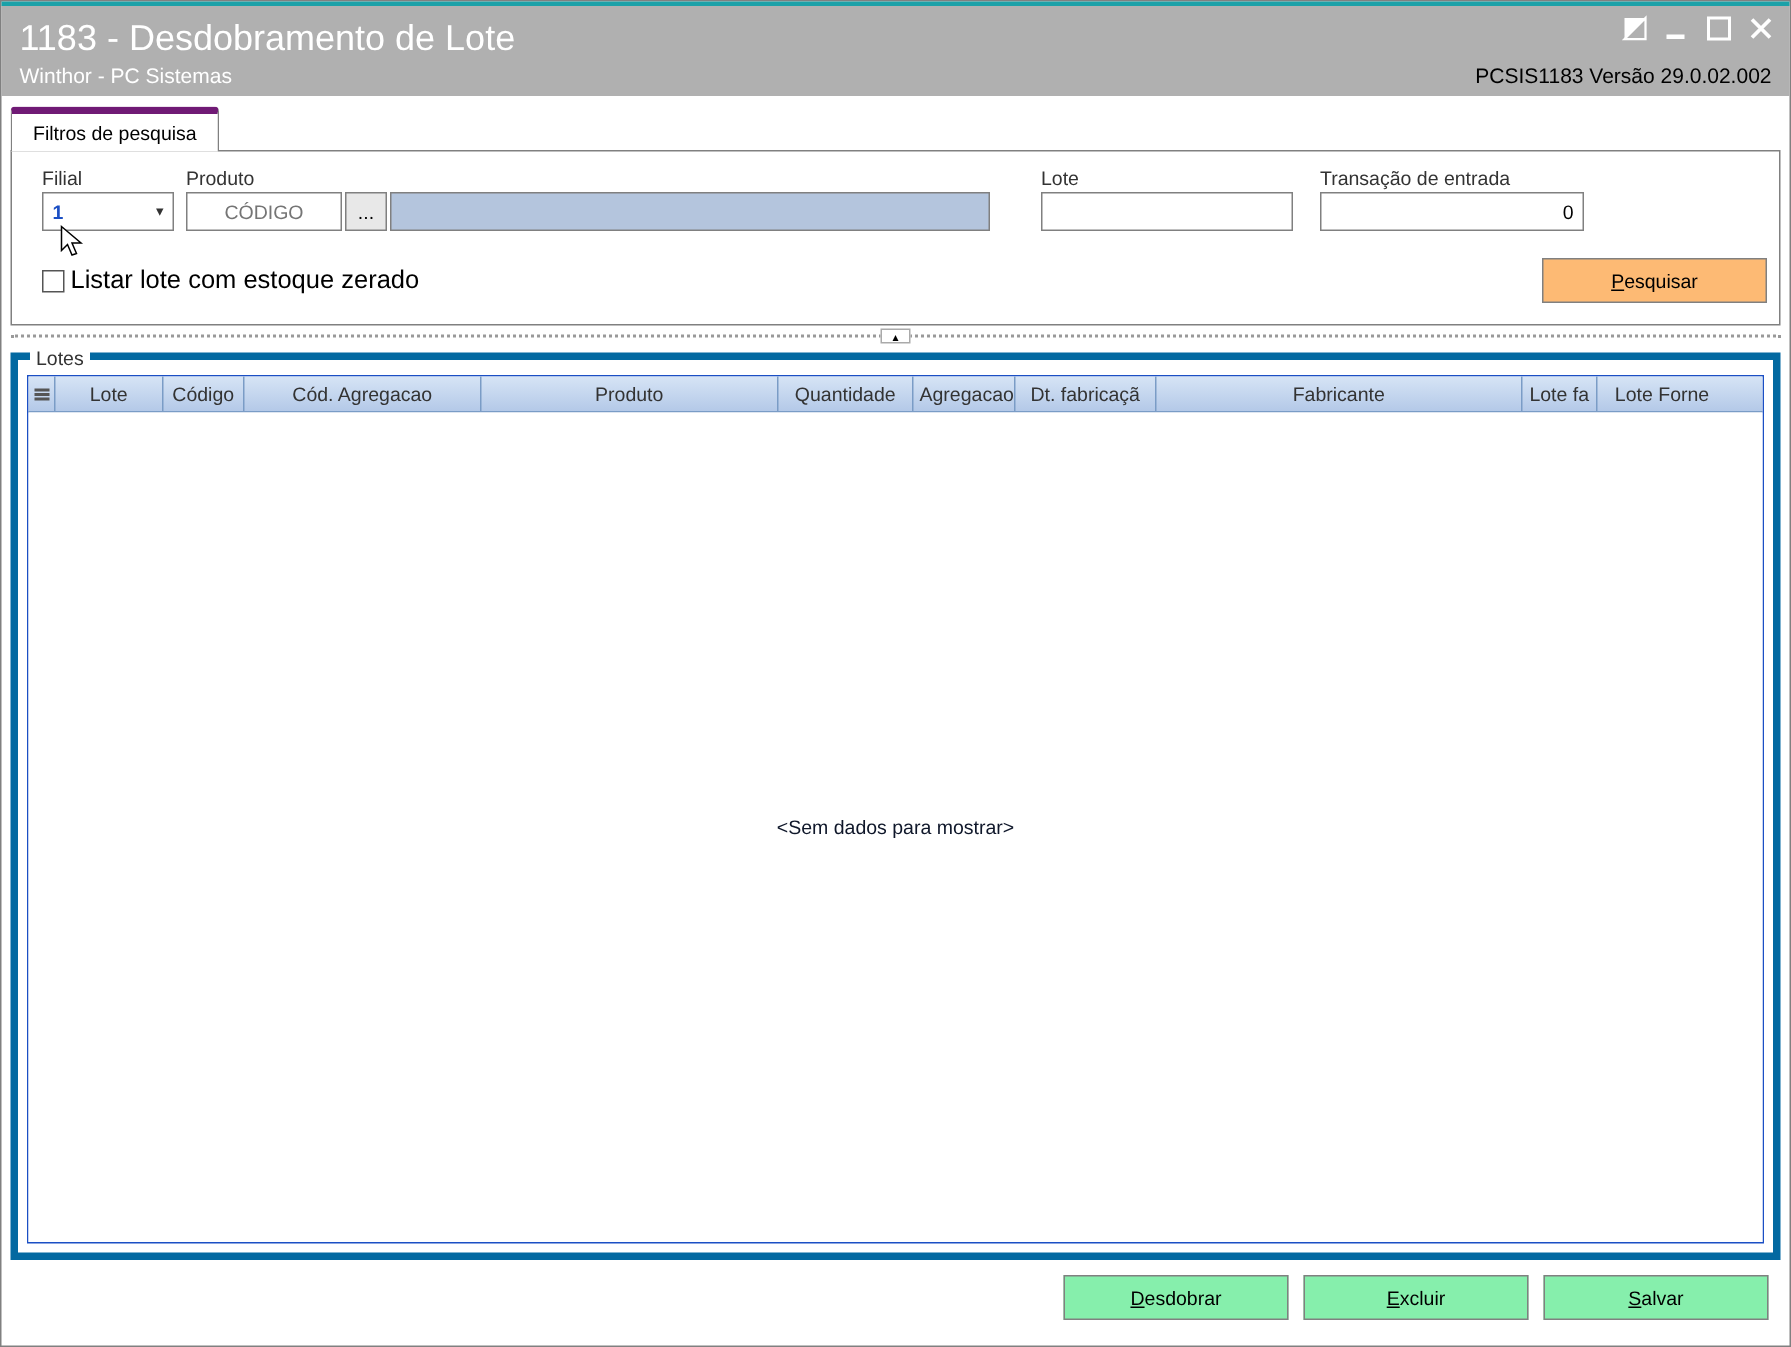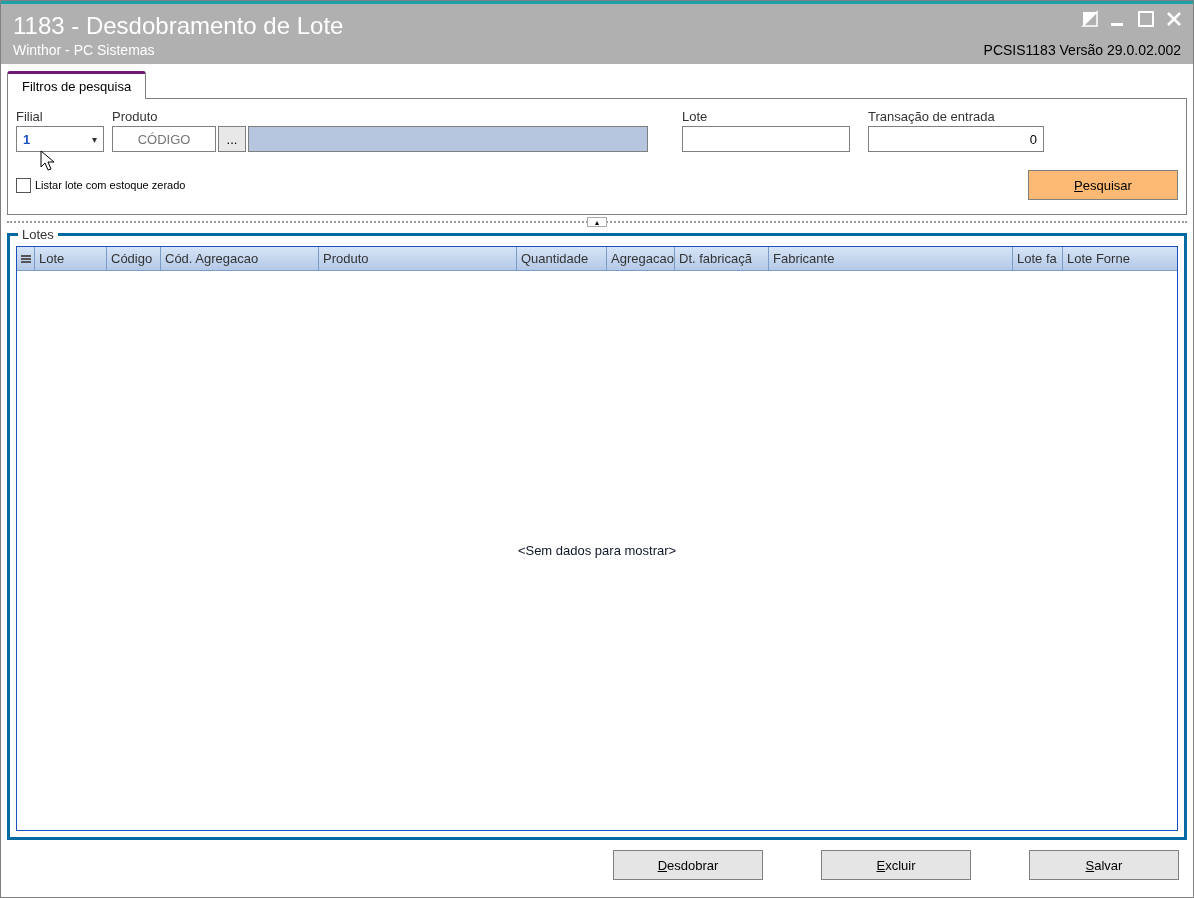--- a/index.html
+++ b/index.html
@@ -13,60 +13,60 @@
     .titlebar-sub { font-size: 14px; margin-top: 2px; }
     .version-text { position: absolute; right: 12px; bottom: 6px; font-size: 14px; color: #000000; }
     
     .window-controls { position: absolute; top: 6px; right: 10px; display: flex; gap: 10px; align-items: center; }
     .win-ctrl svg { display: block; }
     .win-ctrl { cursor: pointer; color: #fff; }
     
     .content-area { padding: 4px 6px 6px 6px; height: calc(100% - 70px); display: flex; flex-direction: column; }
     
     .tab-container { margin-top: 2px; }
-    .tab { display: inline-block; border: 1px solid #808080; border-bottom: none; background: #fff; padding: 5px 14px 5px 14px; font-size: 13px; border-top: 3px solid #701a75; border-top-left-radius: 3px; border-top-right-radius: 3px; position: relative; top: 1px; }
-    
-    .filter-panel { border: 1px solid #808080; padding: 10px 8px 14px 8px; background: #fff; }
+    .tab { display: inline-block; border: 1px solid #808080; border-bottom: none; background: #fff; padding: 5px 14px 5px 14px; font-size: 13px; border-top: 5px solid #701a75; border-top-left-radius: 3px; border-top-right-radius: 3px; position: relative; top: 1px; }
+    
+    .filter-panel { border: 1px solid #808080; padding: 10px 8px 14px 20px; background: #fff; }
     .filter-row { display: flex; align-items: flex-end; gap: 8px; }
     .field-group { display: flex; flex-direction: column; }
     .field-label { font-size: 13px; color: #333; margin-bottom: 2px; }
     
     .filial-select { width: 88px; height: 26px; border: 1px solid #808080; display: flex; align-items: center; justify-content: space-between; padding: 0 6px; font-size: 13px; background: #fff; cursor: pointer; }
     .filial-value { color: #1b4fc4; font-weight: bold; }
     .chevron { font-size: 10px; color: #333; }
     
     .codigo-input { width: 104px; height: 26px; border: 1px solid #808080; text-align: center; font-size: 13px; color: #888; }
     .ellipsis-btn { width: 28px; height: 26px; border: 1px solid #808080; background: #e8e8e8; cursor: pointer; font-size: 13px; display: flex; align-items: center; justify-content: center; }
     .produto-display { width: 400px; height: 26px; border: 1px solid #808080; background: #b4c5dd; }
     
     .lote-input { width: 168px; height: 26px; border: 1px solid #808080; padding: 0 6px; font-size: 13px; }
     .transacao-input { width: 176px; height: 26px; border: 1px solid #808080; text-align: right; padding: 0 6px; font-size: 13px; }
     
     .filter-row2 { display: flex; justify-content: space-between; align-items: center; margin-top: 18px; }
-    .checkbox-group { display: flex; align-items: center; gap: 4px; font-size: 11px; }
+    .checkbox-group { display: flex; align-items: center; gap: 4px; font-size: 17px; }
     .checkbox { width: 15px; height: 15px; border: 1px solid #555; background: #fff; cursor: pointer; }
     .pesquisar-btn { width: 150px; height: 30px; border: 1px solid #808080; background: #fdba74; font-size: 13px; cursor: pointer; }
     .underline-char { text-decoration: underline; }
     
     .splitter { height: 14px; position: relative; margin: 2px 0; }
     .splitter-dots { position: absolute; left: 0; right: 0; top: 4px; border-top: 2px dotted #999; }
     .splitter-handle { position: absolute; left: 50%; transform: translateX(-50%); top: 0; width: 20px; height: 10px; background: #fff; border: 1px solid #aaa; display: flex; align-items: center; justify-content: center; cursor: pointer; font-size: 8px; }
     
-    .lotes-section { border: 3px solid #0369a1; flex: 1; display: flex; flex-direction: column; padding: 6px 6px 6px 6px; position: relative; }
+    .lotes-section { border: 5px solid #0369a1; flex: 1; display: flex; flex-direction: column; padding: 6px 6px 6px 6px; position: relative; text-align: center; }
     .lotes-legend { position: absolute; top: -9px; left: 8px; background: #fff; padding: 0 4px; font-size: 13px; color: #333; }
     
     .grid-container { border: 1px solid #1b4fc4; flex: 1; display: flex; flex-direction: column; margin-top: 4px; }
     .grid-header { display: flex; background: linear-gradient(#d6e4f5, #b4c9e8); border-bottom: 1px solid #7a9cc6; }
     .grid-header-cell { border-right: 1px solid #7a9cc6; padding: 4px 4px; font-size: 13px; color: #333; white-space: nowrap; overflow: hidden; }
     .grid-indicator-cell { width: 18px; border-right: 1px solid #7a9cc6; display: flex; align-items: center; justify-content: center; }
     .grid-body { flex: 1; background: #fff; display: flex; align-items: center; justify-content: center; }
     .no-data { font-size: 13px; color: #0f172a; }
     
     .button-bar { padding: 10px 8px 4px 0; display: flex; justify-content: flex-end; gap: 10px; }
-    .action-btn { width: 150px; height: 30px; border: 1px solid #808080; background: #e5e5e5; font-size: 13px; cursor: pointer; margin-left: 48px; }
+    .action-btn { width: 150px; height: 30px; border: 1px solid #808080; background: #86efac; font-size: 13px; cursor: pointer; }
     
     .cursor-overlay { position: absolute; top: 148px; left: 38px; pointer-events: none; z-index: 100; }
     .cursor-overlay svg { display: block; }
   </style>
 </head>
 <body>
 
 <div class="window">
   <div class="window-top-accent"></div>
 

